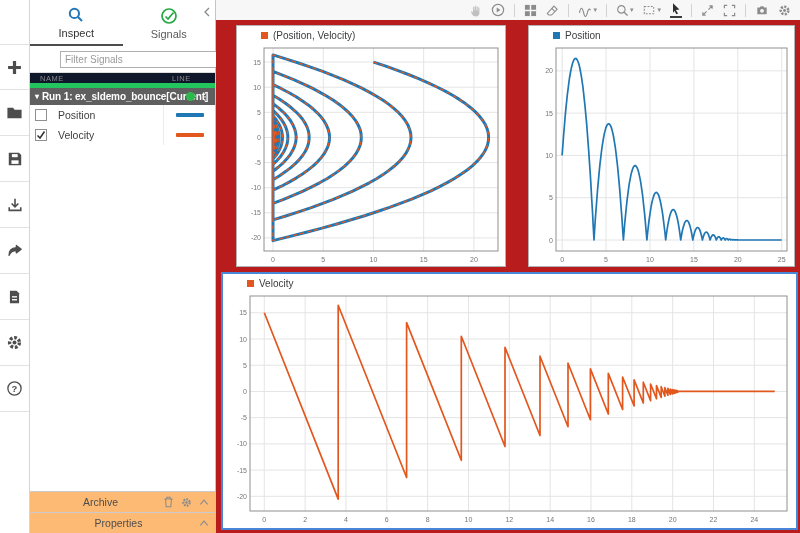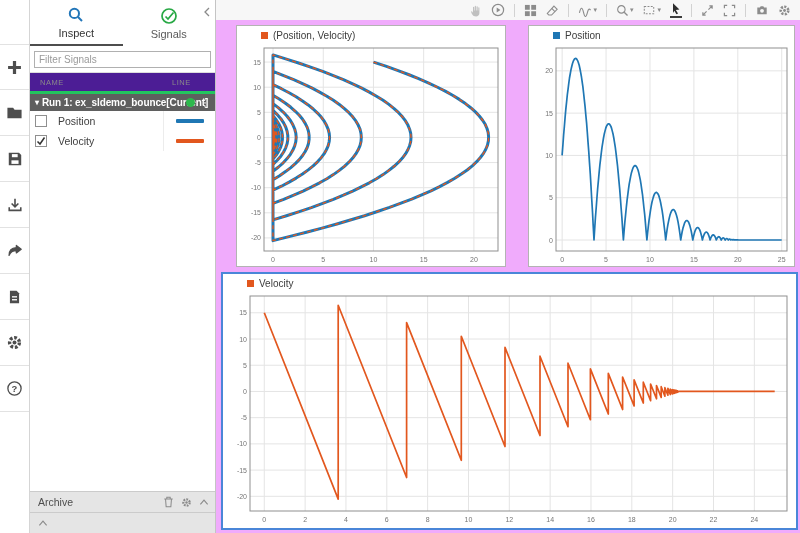--- a/index.html
+++ b/index.html
@@ -17,59 +17,59 @@
   
   .left-panel { width:186px; background:#fff; border-right:1px solid #c4c4c4;
     display:flex; flex-direction:column; position:relative; }
   .collapse-btn { position:absolute; top:3px; right:4px; cursor:pointer; }
   .tabs { display:flex; height:46px; }
   .tab { flex:1; display:flex; flex-direction:column; align-items:center; justify-content:center;
     gap:3px; font-size:11px; color:#5a5a5a; cursor:pointer; }
   .tab.active { border-bottom:2px solid #4d4d4d; color:#333; }
   .filter-row { padding:3px 4px 4px 4px; }
   .filter-row input { width:100%; height:17px; border:1px solid #b0b0b0; font-size:10px;
-    padding:0 4px; color:#333; font-family:inherit; }
+    padding:0 4px; color:#333; font-family:inherit;margin-left:26px; }
   .filter-row input::placeholder { color:#9a9a9a; }
-  .grid-header { height:22px; background:#4c1d95; border-top:1px solid #ddd; border-bottom:3px solid #22c55e;
+  .grid-header { height:16px; background:#0f172a; border-top:1px solid #ddd; border-bottom:5px solid #22c55e;
     font-size:7.5px; color:#8a8a8a; letter-spacing:.5px; display:flex; align-items:center; position:relative; }
   .grid-header .col-name { margin-left:10px; }
   .grid-header .col-line { position:absolute; left:142px; }
   .run-row { height:17px; background:#5f5f5f; color:#fff; display:flex; align-items:center;
     font-size:10px; font-weight:bold; position:relative; cursor:pointer; letter-spacing:-0.1px; }
   .run-caret { margin:0 3px 0 5px; font-size:8px; }
   .run-dot { position:absolute; right:20px; width:9px; height:9px; border-radius:50%; }
   .run-menu { position:absolute; right:5px; color:#cfcfcf; font-size:10px; font-weight:bold; }
   .sig-row { height:20px; display:flex; align-items:center; position:relative; cursor:default; }
   .sig-row .name-cell { width:134px; height:100%; border-right:1px solid #ececec;
     display:flex; align-items:center; }
   .checkbox { width:12px; height:12px; border:1px solid #8f8f8f; background:#fff; margin-left:5px;
     display:flex; align-items:center; justify-content:center; cursor:pointer; }
   .sig-name { margin-left:11px; font-size:10.5px; color:#404040; }
   .line-cell { flex:1; display:flex; align-items:center; justify-content:center; }
   .swatch { width:28px; height:3.5px; border-radius:1px; }
   .signals-filler { flex:1; }
-  .bottom-bar { height:21px; border-top:1px solid #cbcbcb; background:#e5e5e5;
-    display:flex; align-items:center; font-size:10.5px; color:#4d4d4d; padding:0 6px 0 8px; }
+  .bottom-bar { height:21px; border-top:1px solid #cbcbcb; background:#fdba74;
+    display:flex; align-items:center; font-size:10.5px; color:#4d4d4d; padding:0 6px 0 8px;text-align:center; }
   .bottom-bar .bar-label { flex:1; }
   .bar-icons { display:flex; gap:7px; align-items:center; }
   .bar-icons svg { stroke:#8a8a8a; fill:none; cursor:pointer; }
 
   
   .main { flex:1; display:flex; flex-direction:column; }
   .toolbar { height:20px; background:#f7f7f7; display:flex; align-items:center;
     justify-content:flex-end; gap:9px; padding-right:9px; }
   .tb-icon { display:flex; align-items:center; cursor:pointer; }
   .tb-icon svg { stroke:#8c8c8c; fill:none; }
   .tb-icon.fill svg { fill:#8c8c8c; stroke:none; }
   .tb-icon.disabled svg { stroke:#c0c0c0; fill:#c0c0c0; }
   .tb-icon.active { border-bottom:2px solid #3c3c3c; padding-bottom:1px; }
   .tb-icon.active svg { stroke:#2d2d2d; fill:#2d2d2d; }
   .tb-sep { width:1px; height:13px; background:#d2d2d2; }
   .tb-caret { font-size:7px; color:#8c8c8c; margin-left:1px; }
-  .canvas { flex:1; position:relative; background:#f0abfc; }
+  .canvas { flex:1; position:relative; background:#b91c1c; }
 
   .plot-panel { position:absolute; background:#fff; border:1px solid #b3b3b3; display:flex; flex-direction:column; }
   .plot-panel.selected { border:2px solid #4a86d8; }
   .legend { height:18px; display:flex; align-items:center; gap:5px; padding-left:24px; flex:none; }
   .legend-swatch { width:7px; height:7px; flex:none; }
   .legend-label { font-size:10px; color:#3c3c3c; }
   svg text { font-family:"Liberation Sans", sans-serif; }
 
   #phase-panel    { left:20px;  top:5px;   width:270px; height:242px; }
   #position-panel { left:312px; top:5px;   width:267px; height:242px; }
@@ -197,20 +197,21 @@
         <svg width="11" height="11" viewBox="0 0 18 18">
             <circle cx="9" cy="9" r="5.2" stroke="#8a8a8a" stroke-width="3.6" stroke-dasharray="2.9 1.8"></circle>
             <circle cx="9" cy="9" r="2" fill="#8a8a8a" stroke="none"></circle>
           </svg>
         <svg width="10" height="8" viewBox="0 0 11 8">
             <polyline points="1.5,6.5 5.5,2 9.5,6.5" stroke-width="1.2"></polyline>
           </svg>
       </span>
     </div>
     <div class="bottom-bar">
+      <span class="bar-label">Properties</span>
       <span class="bar-icons">
         <svg width="10" height="8" viewBox="0 0 11 8">
             <polyline points="1.5,6.5 5.5,2 9.5,6.5" stroke-width="1.2"></polyline>
           </svg>
       </span>
     </div>
   </div>
 
   <div class="main">
     <div class="toolbar">

